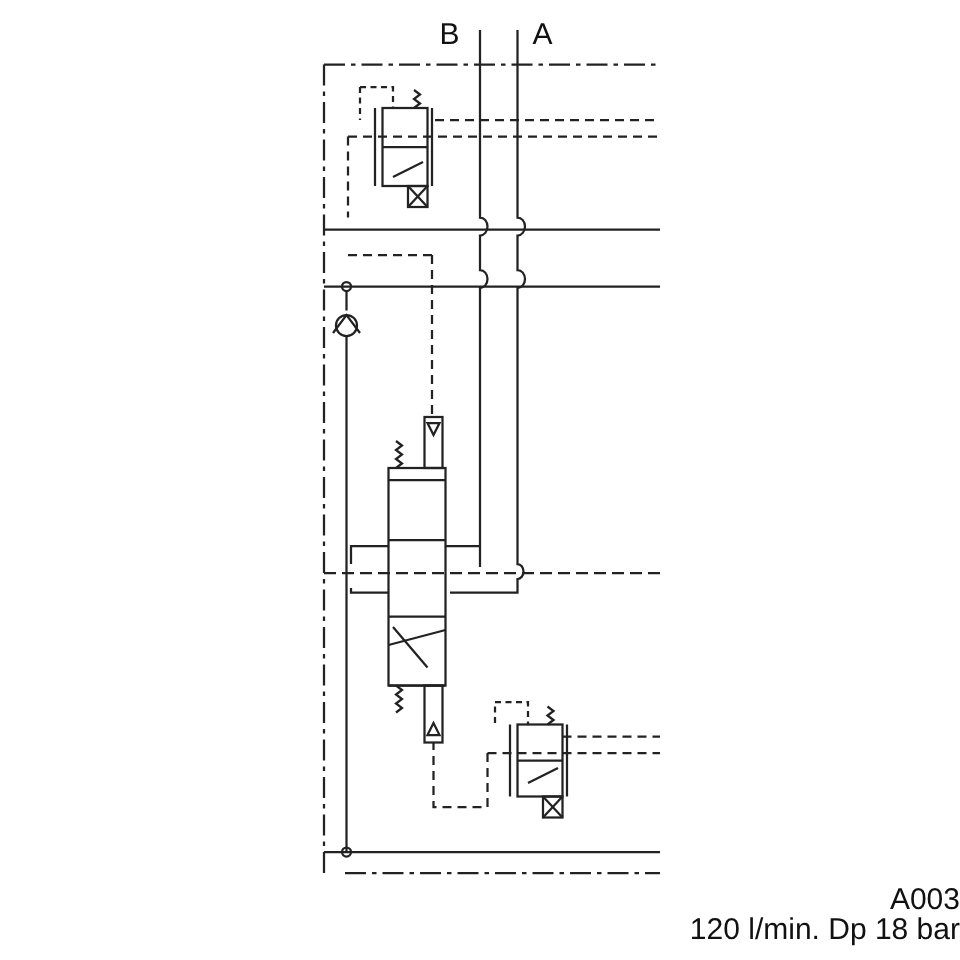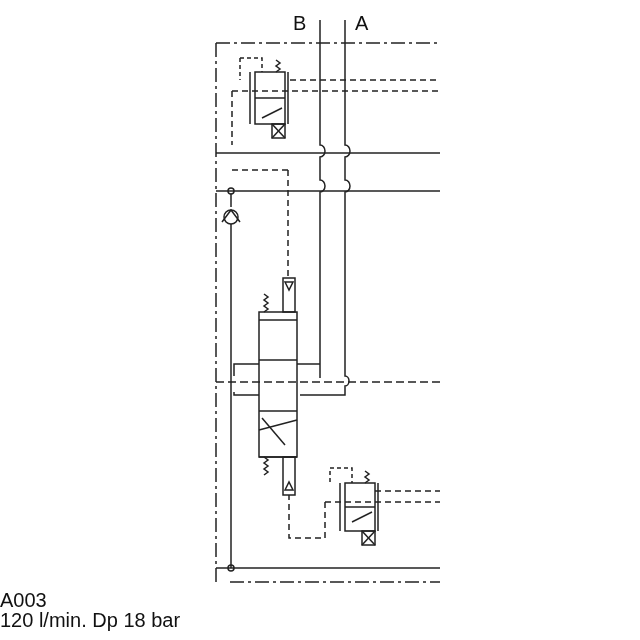--- a/index.html
+++ b/index.html
@@ -1,22 +1,22 @@
 <!DOCTYPE html>
 <html><head>
 <meta charset="utf-8">
 <style>
   html, body { margin:0; padding:0; background:#ffffff; }
   body { width:640px; height:640px; position:relative; overflow:hidden; font-family:"Liberation Sans", sans-serif; }
   svg { position:absolute; left:0; top:0; }
   .lbl { position:absolute; color:#111; font-family:"Liberation Sans", sans-serif; }
   #portB { left:293px; top:12px; font-size:20px; }
   #portA { left:355px; top:12px; font-size:20px; }
-  #code { left:0; width:640px; text-align:left; top:589px; font-size:20px; }
-  #spec { left:0; width:640px; text-align:left; top:609px; font-size:20px; }
+  #code { left:0; width:640px; text-align:right; top:589px; font-size:20px; }
+  #spec { left:0; width:640px; text-align:right; top:609px; font-size:20px; }
 </style>
 </head>
 <body>
 
 <div class="lbl" id="portB">B</div>
 <div class="lbl" id="portA">A</div>
 
 <svg width="640" height="640" viewBox="0 0 640 640" xmlns="http://www.w3.org/2000/svg">
   <g stroke="#222" stroke-width="1.5" fill="none">
 

